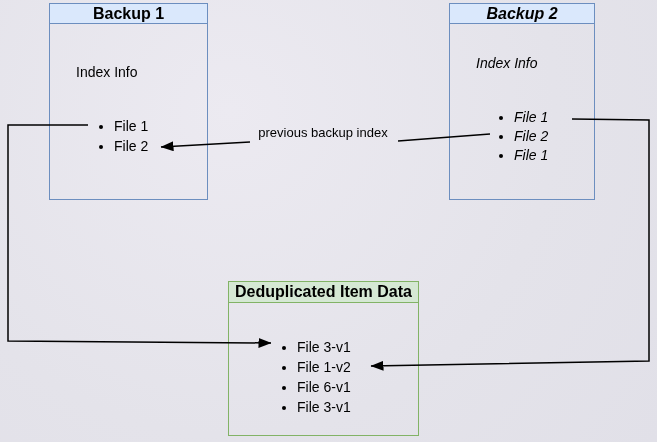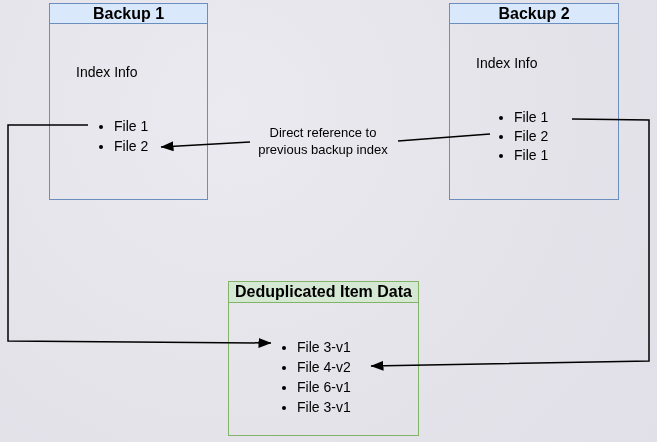--- a/index.html
+++ b/index.html
@@ -18,21 +18,21 @@
   .blue .box-header{background:#dae8fc;border-color:#6c8ebf;height:20px;}
   .green .box-header{background:#d5e8d4;border-color:#82b366;height:21px;}
   .body-label{position:absolute;font-size:14px;white-space:nowrap;}
   ul.filelist{
     position:absolute;margin:0;padding:0 0 0 19px;font-size:14px;
     list-style:disc outside;white-space:nowrap;
   }
   #backup1{left:49px;top:3px;width:159px;height:197px;}
   #backup1 .body-label{left:26px;top:60px;}
   #backup1 ul.filelist{left:45px;top:112px;line-height:20px;}
-  #backup2{left:449px;top:3px;width:170px;height:197px;}
+  #backup2{left:449px;top:3px;width:146px;height:197px;font-style:italic;}
   #backup2 .body-label{left:26px;top:51px;}
   #backup2 ul.filelist{left:45px;top:104px;line-height:19px;}
   #dedup{left:228px;top:281px;width:191px;height:155px;}
   #dedup ul.filelist{left:49px;top:55px;line-height:20px;}
   .annotation{
     position:absolute;left:233px;top:125px;width:180px;
     text-align:center;font-size:13px;line-height:16.5px;z-index:4;
   }
   svg.arrows{position:absolute;left:0;top:0;z-index:5;pointer-events:none;}
   svg.arrows path{stroke:#000;stroke-width:1.5;fill:none;stroke-linejoin:miter;}
@@ -58,28 +58,27 @@
       <li>File 1</li>
       <li>File 2</li>
       <li>File 1</li>
     </ul>
   </div>
 
   <div class="box green" id="dedup">
     <div class="box-header">Deduplicated Item Data</div>
     <ul class="filelist">
       <li>File 3-v1</li>
-      <li>File 4-v2</li>
+      <li>File 1-v2</li>
       <li>File 6-v1</li>
       <li>File 3-v1</li>
     </ul>
   </div>
 
   <div class="annotation">
-    <div>Direct reference to</div>
     <div>previous backup index</div>
   </div>
 
   <svg class="arrows" width="657" height="442" viewBox="0 0 657 442">
     <defs>
       <marker id="arrowhead" markerUnits="userSpaceOnUse" markerWidth="13" markerHeight="10" viewBox="0 0 13 10" refX="12.5" refY="5" orient="auto">
         <path d="M0,0 L13,5 L0,10 Z" style="fill:#000;stroke:none"></path>
       </marker>
     </defs>
     <path d="M88,125 L8,125 L8,341 L271,343" marker-end="url(#arrowhead)"></path>

